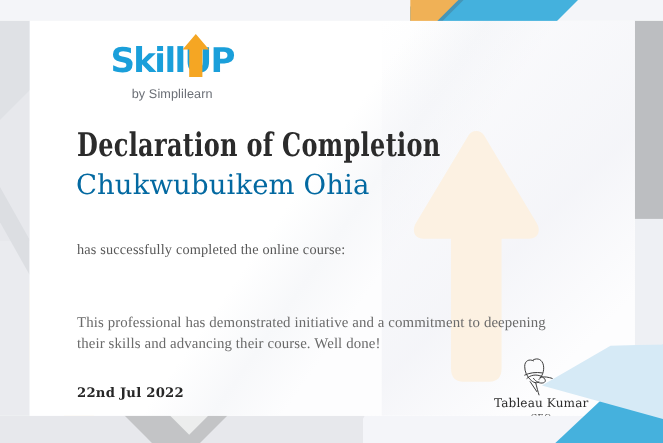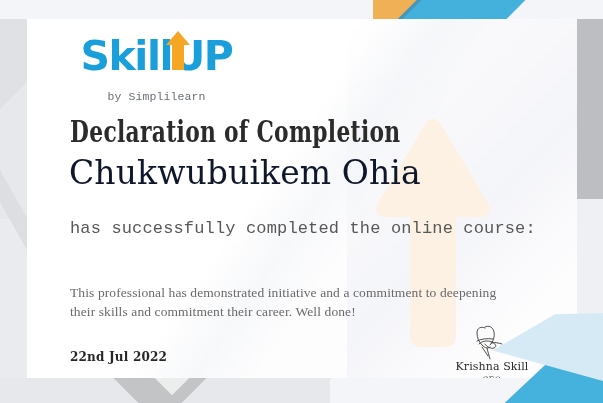--- a/index.html
+++ b/index.html
@@ -256,72 +256,72 @@
     text-align: center;
   }
   .logo-mark {
     position: relative;
     height: 46px;
     line-height: 46px;
     white-space: nowrap;
   }
   .logo-skill, .logo-u, .logo-p {
     font-family: "DejaVu Sans", "Liberation Sans", sans-serif;
-    font-size: 41px;
+    font-size: 31px;
     font-weight: 700;
     letter-spacing: -1.5px;
     color: #1a9fda;
     vertical-align: middle;
   }
   .logo-u {
     position: relative;
     z-index: 1;
   }
   .logo-arrow-svg {
     position: absolute;
     left: 96px;
     top: -2px;
     z-index: 3;
   }
   .logo-sub {
-    font-family: Liberation Mono, monospace;
+    font-family: Liberation Sans, sans-serif;
     font-size: 11.5px;
     color: #6b6f76;
     letter-spacing: 0.1px;
-    margin-top: 12px;
+    margin-top: 2px;
   }
 
   
   .title-declaration {
     position: absolute;
     left: 43px; top: 98px;
     font-family: "DejaVu Serif", "Liberation Serif", serif;
     font-size: 25px;
     font-weight: 700;
     color: #2b2b2b;
     letter-spacing: 0.3px;
     font-stretch: condensed;
     transform: scaleY(1.18) scaleX(0.97);
     transform-origin: left center;
   }
   .title-name {
     position: absolute;
     left: 42px; top: 134px;
     font-family: "DejaVu Serif", "Liberation Serif", serif;
-    font-size: 33px;
+    font-size: 25px;
     font-weight: 400;
-    color: #0f172a;
+    color: #0369a1;
     letter-spacing: 0.1px;
   }
 
   .line-completed {
     position: absolute;
     left: 43px; top: 200px;
-    font-family: Liberation Mono, monospace;
-    font-size: 17px;
+    font-family: Liberation Serif, serif;
+    font-size: 13px;
     color: #585858;
     letter-spacing: 0.15px;
   }
   .course-name {
     position: absolute;
     left: 42px; top: 222px;
     font-family: "DejaVu Serif", "Liberation Serif", serif;
     font-size: 23px;
     font-weight: 400;
     color: #1d1d1d;
@@ -432,39 +432,39 @@
           </span>
         </div>
         <div class="logo-sub">by Simplilearn</div>
       </div>
 
       <div class="title-declaration">Declaration of Completion</div>
       <div class="title-name">Chukwubuikem Ohia</div>
 
       <div class="line-completed">has successfully completed the online course:</div>
 
-      <div class="blurb">This professional has demonstrated initiative and a commitment to deepening their skills and commitment their career. Well done!</div>
+      <div class="blurb">This professional has demonstrated initiative and a commitment to deepening their skills and advancing their course. Well done!</div>
 
       <div class="issue-date">22nd Jul 2022</div>
 
       <div class="sig-block">
         <div class="sig-mark">
           <svg width="130" height="38" viewBox="0 0 130 38" xmlns="http://www.w3.org/2000/svg">
             <g fill="none" stroke="#3a3a3a" stroke-width="0.9" stroke-linecap="round">
               <path d="M58 6 C54 4 50 6 50 11 C50 16 52 20 55 23 C58 26 61 27 63 25"></path>
               <path d="M58 5 C62 3 66 5 67 10 C68 15 66 20 63 23"></path>
               <path d="M50 19 C54 17 60 16 66 17"></path>
               <path d="M52 22 C55 19 60 18 65 20 C69 22 70 25 67 26 C64 27 60 25 58 22"></path>
               <path d="M64 21 C68 20 72 21 75 22"></path>
               <path d="M60 26 C61 30 62 34 63 37"></path>
               <path d="M55 25 C57 28 59 31 61 34"></path>
             </g>
           </svg>
         </div>
-        <div class="sig-name">Krishna Skill</div>
+        <div class="sig-name">Tableau Kumar</div>
         <div class="sig-role">CEO</div>
       </div>
 
     </div>
   </div>
 
   <div class="br-blue-tri">
     <div class="br-blue-dark"></div>
     <div class="br-blue-light"></div>
   </div>

